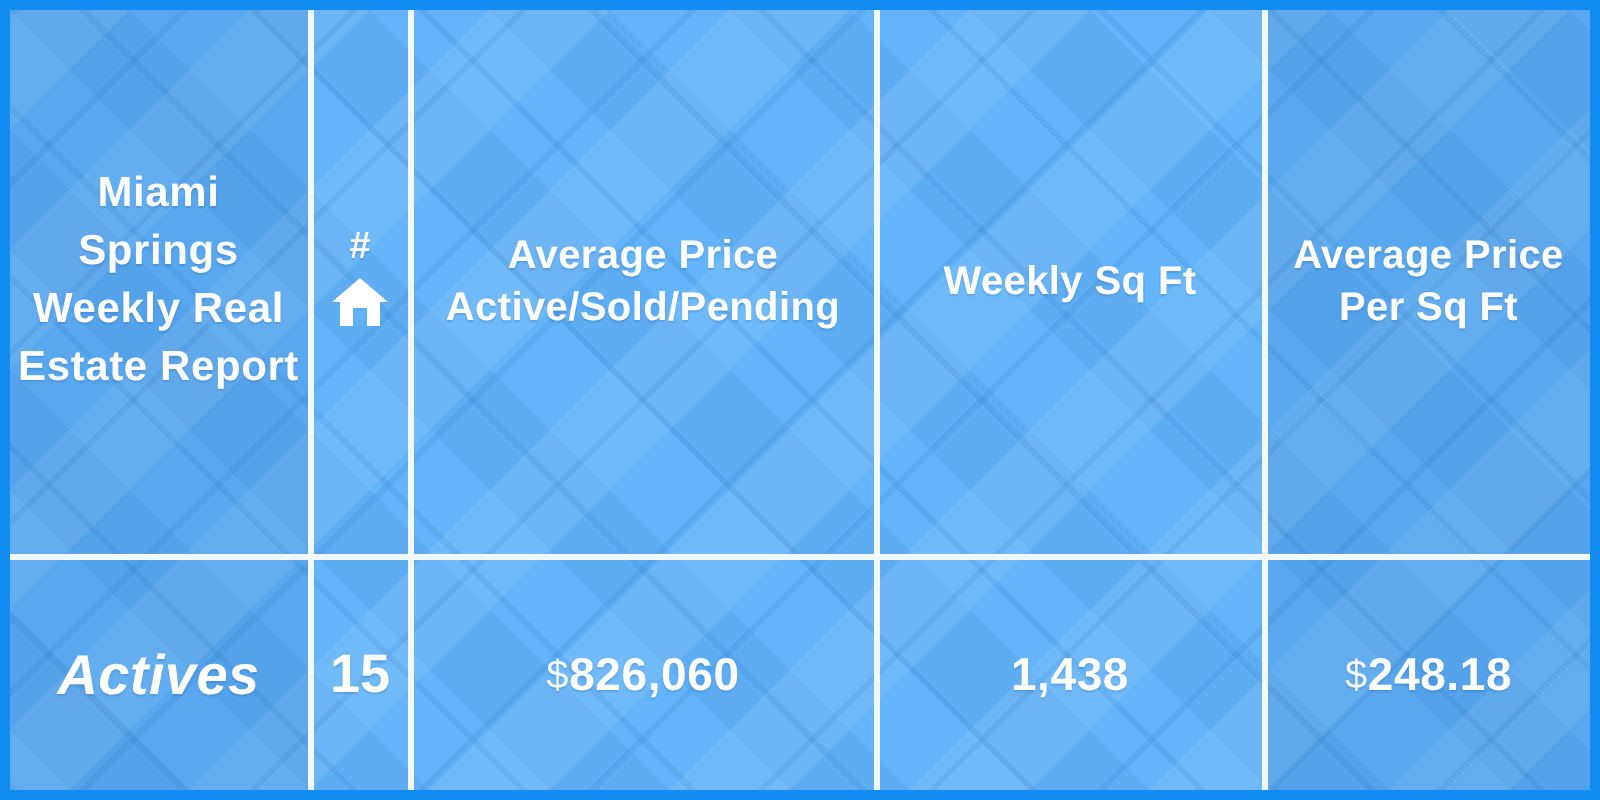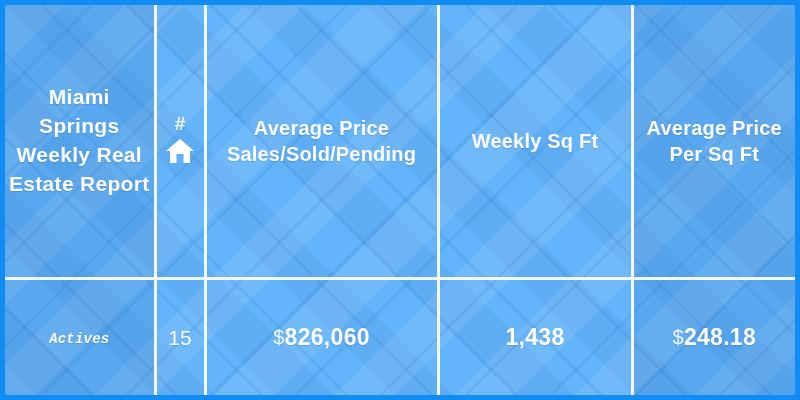--- a/index.html
+++ b/index.html
@@ -79,27 +79,26 @@
     font-size:19px;
     font-weight:bold;
     line-height:1;
     margin-bottom:5px;
   }
   .house-icon{display:block;margin:0 auto;}
   
   .rowlabel{
     font-weight:bold;
     font-style:italic;
-    font-size:14px;
+    font-size:28px;
     letter-spacing:0.2px;
-    font-family:Liberation Mono, monospace;
   }
   .count{
-    font-weight:normal;
-    font-size:21px;
+    font-weight:bold;
+    font-size:27px;
   }
   .val{
     font-weight:bold;
     font-size:23px;
     letter-spacing:0.3px;
     white-space:nowrap;
     margin-top:28px;
   }
   .val .cur{
     font-size:20px;
@@ -135,21 +134,21 @@
           <span class="hash">#</span>
           <span class="house-icon">
             <svg width="30" height="26" viewBox="0 0 30 26" aria-hidden="true">
               <path d="M15 1 L29 13 L25 13 L25 25 L18.5 25 L18.5 16 L11.5 16 L11.5 25 L5 25 L5 13 L1 13 Z" fill="#ffffff"></path>
               <rect x="12.6" y="17.5" width="4.8" height="7.5" fill="#63b4fa"></rect>
             </svg>
           </span>
         </td>
         <td>
           <div class="hdr">Average Price</div>
-          <div class="hdr">Sales/Sold/Pending</div>
+          <div class="hdr">Active/Sold/Pending</div>
         </td>
         <td>
           <div class="hdr">Weekly Sq Ft</div>
         </td>
         <td class="tint">
           <div class="hdr">Average Price</div>
           <div class="hdr">Per Sq Ft</div>
         </td>
       </tr>
 

